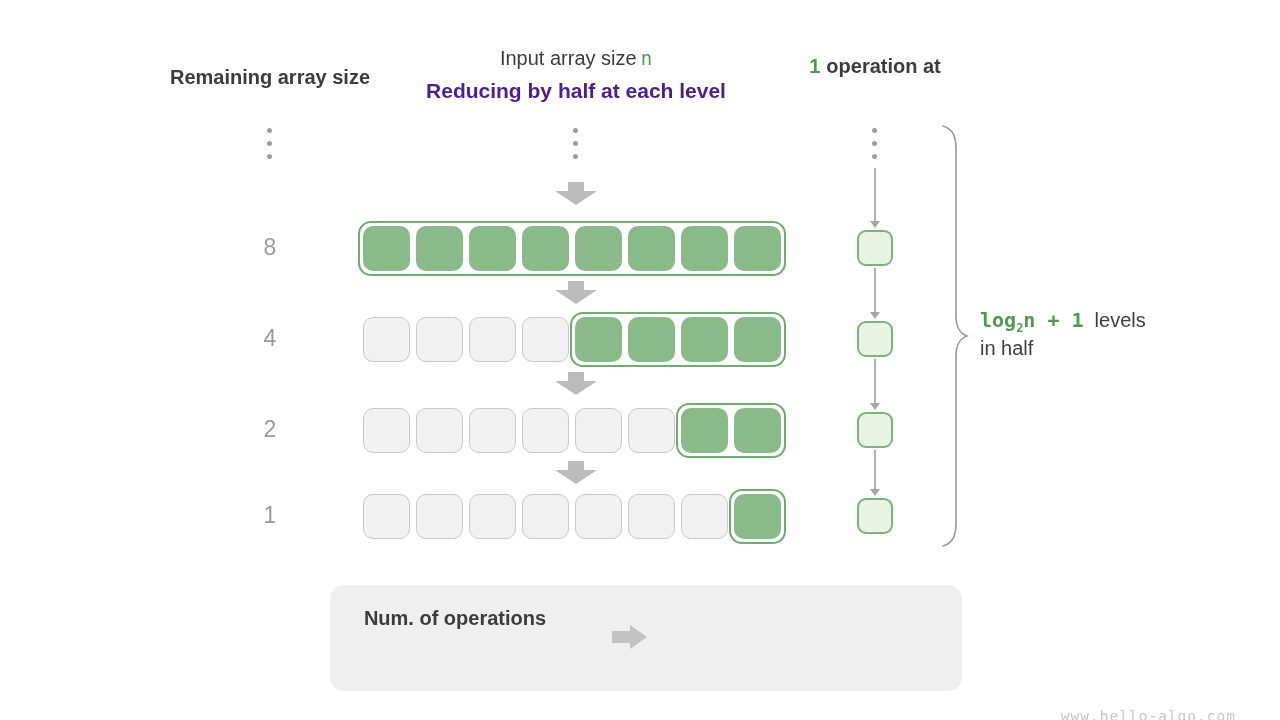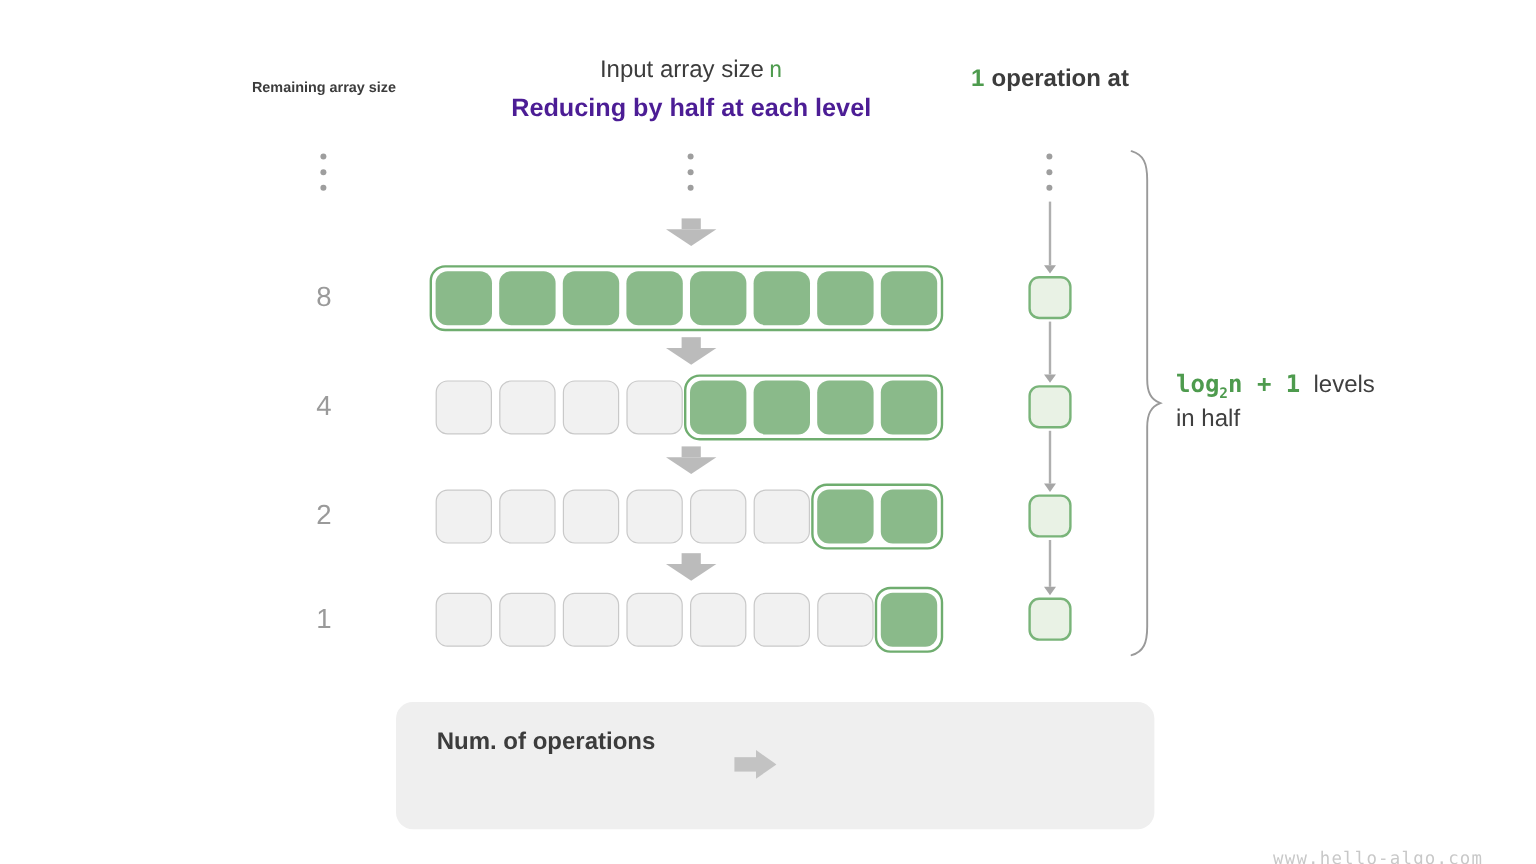--- a/index.html
+++ b/index.html
@@ -21,21 +21,21 @@
   html,body{background:#ffffff}
   body{width:1280px;height:720px;overflow:hidden;font-family:"Liberation Sans",sans-serif}
   .page{position:relative;width:1280px;height:720px;background:#ffffff}
   .mono{font-family:"DejaVu Sans Mono",monospace}
   .green{color:var(--green-text)}
   .teal{color:var(--teal-text)}
   sub{font-size:12px;line-height:0}
 
   
   .hdr-left{position:absolute;left:110px;top:66px;width:320px;text-align:center;
-            font-size:12px;font-weight:bold;color:var(--text-dark)}
+            font-size:20px;font-weight:bold;color:var(--text-dark)}
   .hdr-center{position:absolute;left:396px;top:47px;width:360px;text-align:center;color:var(--text-dark)}
   .hdr-center .t1{font-size:20px;font-weight:normal}
   .hdr-center .t1 .n-mono{font-size:19px;margin-left:4px}
   .hdr-center .t2{font-size:21px;font-weight:700;color:#4c1d95;margin-top:9px}
   .hdr-right{position:absolute;left:775px;top:52px;width:200px;text-align:center;
              font-size:20px;font-weight:bold;color:var(--text-dark);line-height:29px}
   .hdr-right .word-gap{margin-left:6px}
 
   
   #diagram-layer{position:absolute;left:0;top:0;width:1280px;height:720px}

